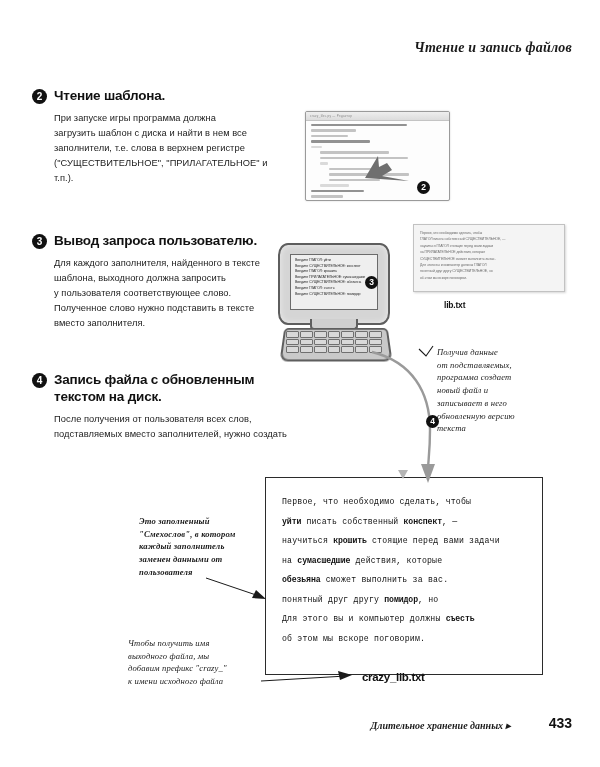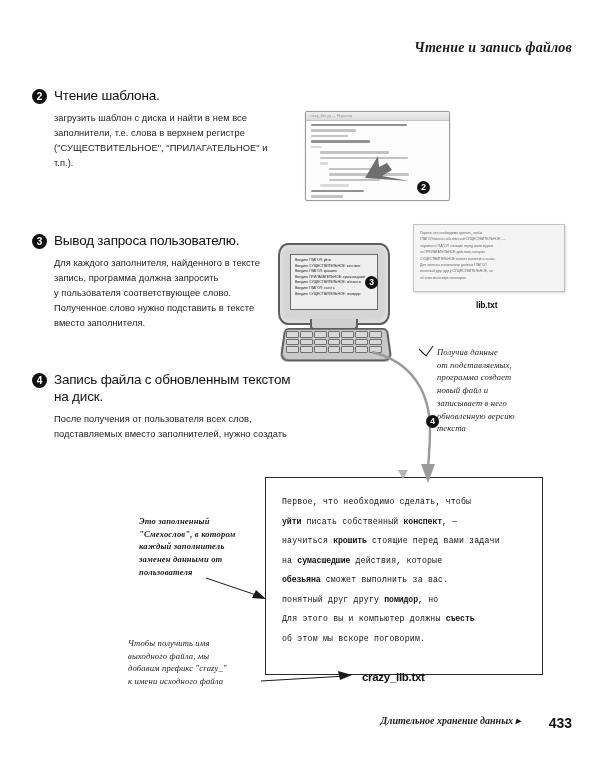--- a/index.html
+++ b/index.html
@@ -48,21 +48,21 @@
     color: #fff;
     font-size: 10px;
     font-weight: bold;
     line-height: 15px;
     text-align: center;
     margin-top: 1px;
     font-family: "Liberation Sans", sans-serif;
   }
   .step-title {
     font-size: 13.5px;
-    font-weight: normal;
+    font-weight: bold;
     line-height: 1.25;
     letter-spacing: -0.2px;
     color: #111;
   }
   .step-body {
     margin-left: 22px;
     margin-top: 6px;
     font-size: 9.3px;
     line-height: 1.62;
     color: #1b1b1b;
@@ -221,21 +221,21 @@
   .lib-line {
     font-size: 3.5px;
     line-height: 6.4px;
     color: #6d6d6d;
     white-space: nowrap;
     letter-spacing: -.1px;
     filter: blur(.25px);
   }
   .lib-caption {
     position: absolute;
-    left: 476px;
+    left: 444px;
     top: 300px;
     font-size: 8.5px;
     font-weight: bold;
     color: #111;
     letter-spacing: -.2px;
   }
 
   
   .hand {
     position: absolute;
@@ -283,22 +283,22 @@
     letter-spacing: -.3px;
     color: #111;
   }
 
   
   .footer {
     position: absolute;
     right: 28px;
     bottom: 36px;
     display: flex;
-    align-items: flex-start;
-    gap: 12px;
+    align-items: flex-end;
+    gap: 22px;
   }
   .footer-title {
     font-family: "Liberation Serif", serif;
     font-style: italic;
     font-weight: bold;
     font-size: 10px;
     color: #1a1a1a;
   }
   .footer-page {
     font-size: 14px;
@@ -311,34 +311,35 @@
 <body>
 
 <div class="page-header">Чтение и запись файлов</div>
 
 <div class="step" id="step2">
   <div class="step-head">
     <span class="bullet">2</span>
     <span class="step-title">Чтение шаблона.</span>
   </div>
   <div class="step-body">
+    <span class="ln">При запуске игры программа должна</span>
     <span class="ln">загрузить шаблон с диска и найти в нем все</span>
     <span class="ln">заполнители, т.е. слова в верхнем регистре</span>
     <span class="ln">("СУЩЕСТВИТЕЛЬНОЕ", "ПРИЛАГАТЕЛЬНОЕ" и т.п.).</span>
   </div>
 </div>
 
 <div class="step" id="step3">
   <div class="step-head">
     <span class="bullet">3</span>
     <span class="step-title">Вывод запроса пользователю.</span>
   </div>
   <div class="step-body">
     <span class="ln">Для каждого заполнителя, найденного в тексте</span>
-    <span class="ln">запись, программа должна запросить</span>
+    <span class="ln">шаблона, выходного должна запросить</span>
     <span class="ln">у пользователя соответствующее слово.</span>
     <span class="ln">Полученное слово нужно подставить в тексте</span>
     <span class="ln">вместо заполнителя.</span>
   </div>
 </div>
 
 <div class="step" id="step4">
   <div class="step-head">
     <span class="bullet">4</span>
     <span class="step-title">Запись файла с обновленным текстом на диск.</span>

